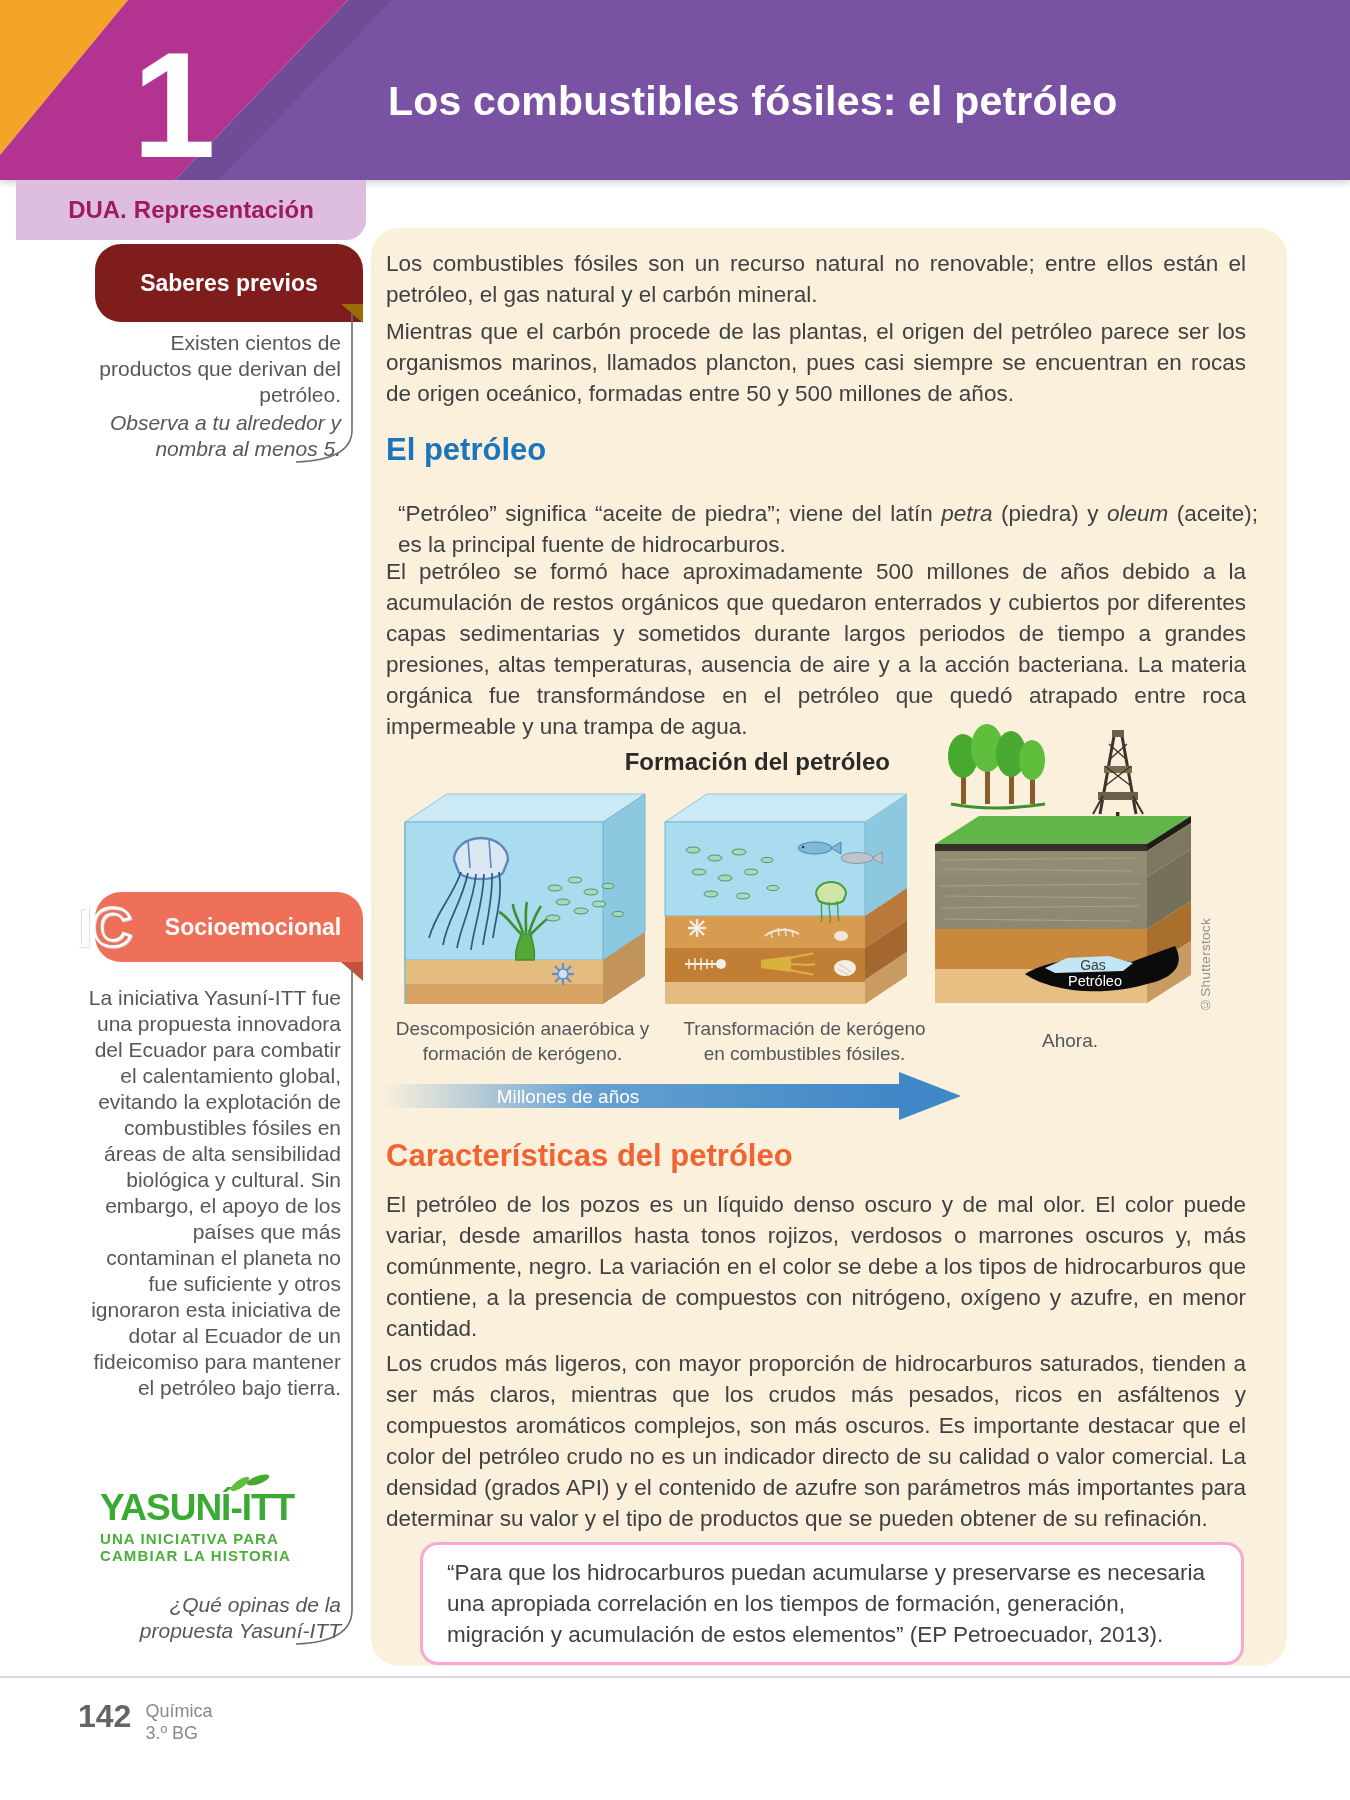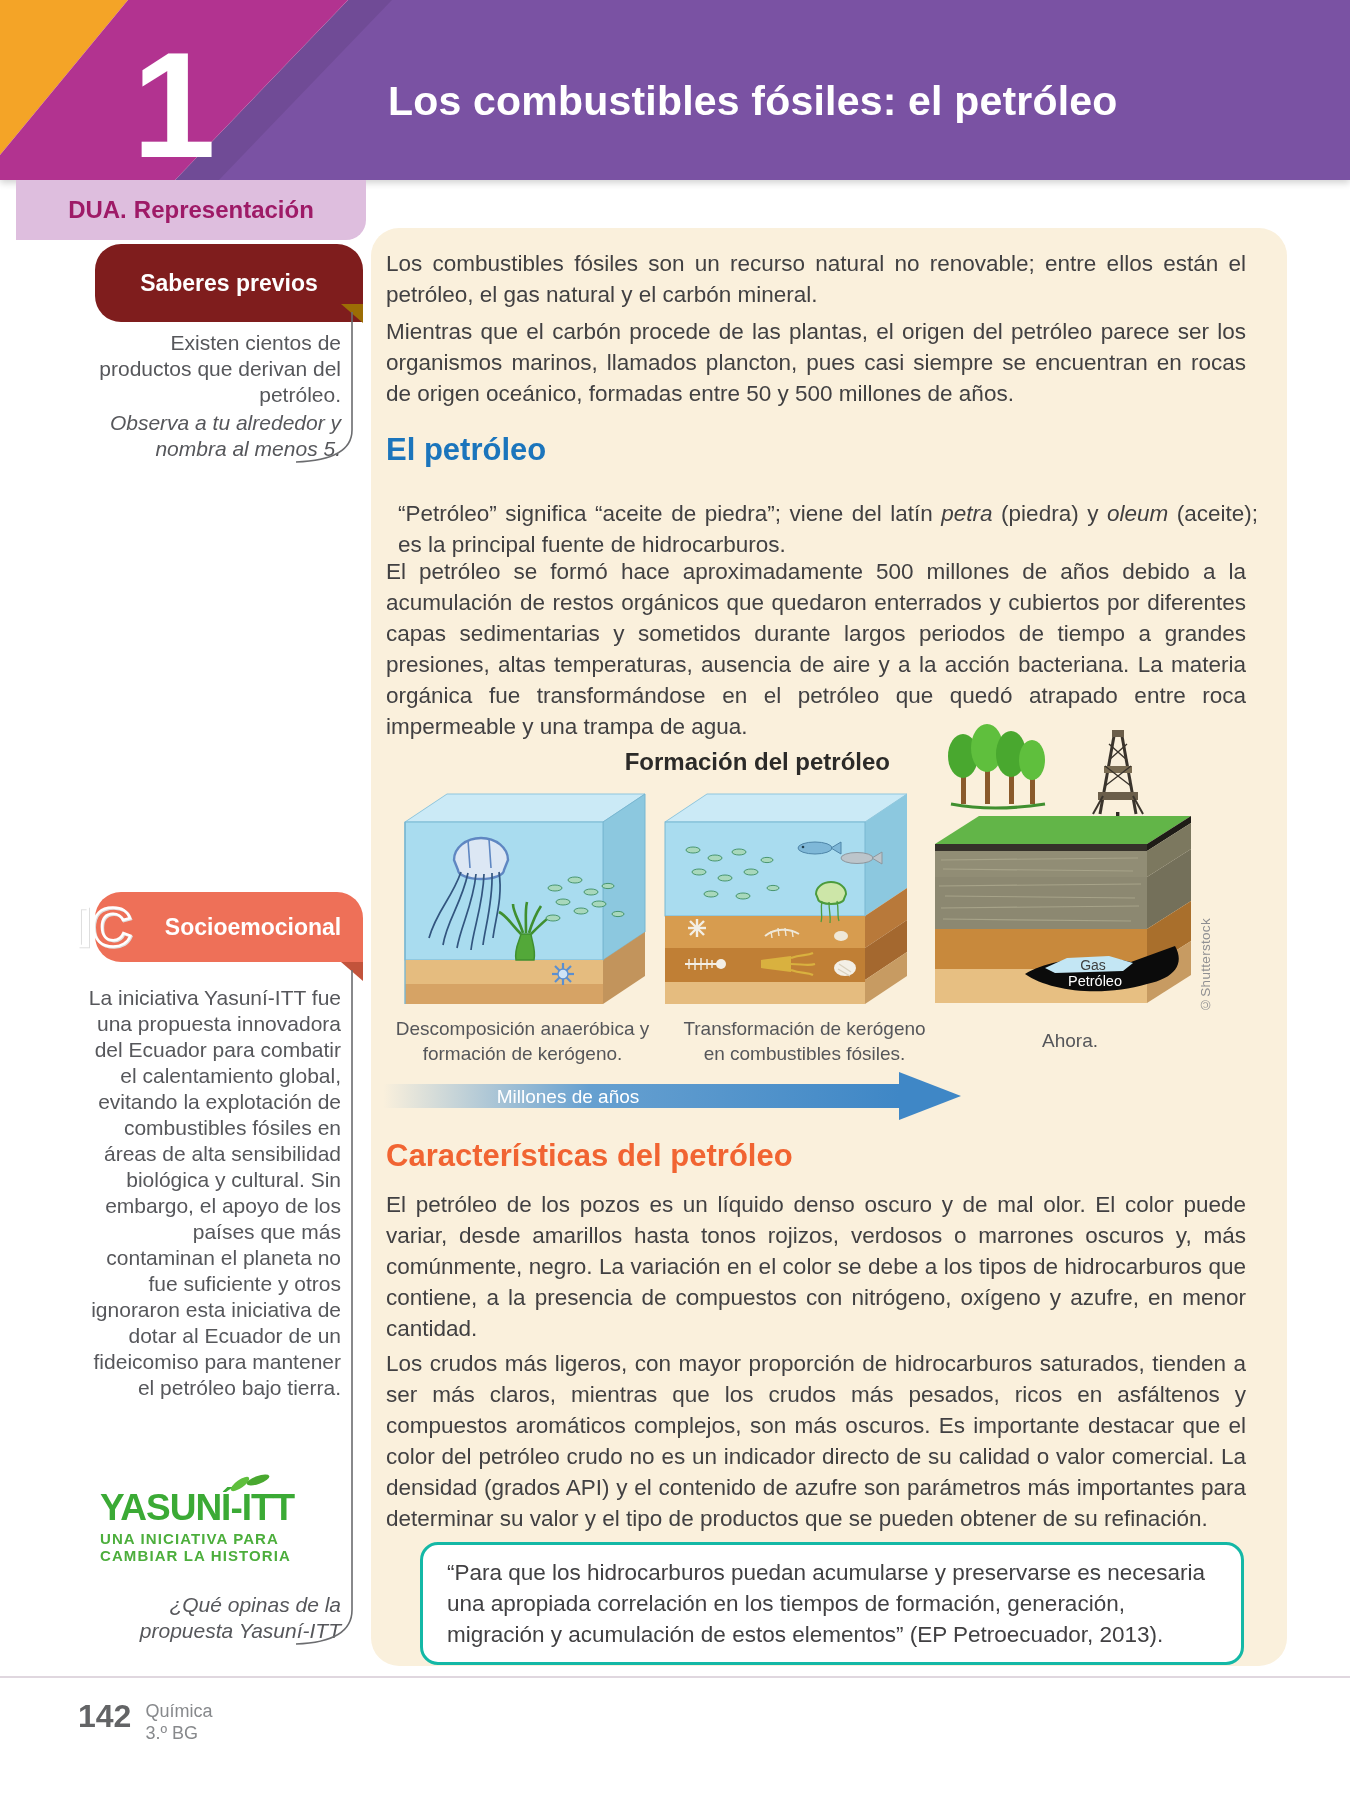--- a/index.html
+++ b/index.html
@@ -30,21 +30,21 @@
   
   #yasuni-logo{position:absolute;left:100px;top:1455px;width:252px;text-align:left;margin-top:33px;}
   #yasuni-name{font-size:37px;font-weight:800;color:#3BAA35;letter-spacing:-1px;line-height:40px;}
   #yasuni-tagline{font-size:15px;font-weight:bold;color:#4CAE3C;letter-spacing:1.1px;margin-top:2px;}
   
   #fig-title{position:absolute;left:470px;top:748px;width:420px;text-align:right;font-size:24px;font-weight:bold;color:#2B2A28;}
   .fig-caption{position:absolute;top:1016px;text-align:center;font-size:19px;line-height:25px;color:#55565A;}
   #fig-credit{position:absolute;left:1198px;top:892px;height:120px;writing-mode:vertical-rl;transform:rotate(180deg);
               font-size:13.5px;color:#8f8f92;letter-spacing:.3px;}
   
-  #quote-box{position:absolute;left:420px;top:1542px;width:824px;box-sizing:border-box;border:3px solid #14b8a6;
+  #quote-box{position:absolute;left:420px;top:1542px;width:824px;box-sizing:border-box;border:3px solid #f9a8d4;
              border-radius:18px;background:#fff;padding:12px 24px;}
   #quote-box p{margin:0;font-size:22.5px;line-height:31px;color:#414042;}
   
   #divider{position:absolute;left:0;top:1676px;width:1350px;height:2px;background:#E0D7DF;}
   #footer{position:absolute;left:78px;top:1698px;display:flex;align-items:flex-start;}
   #page-num{font-size:32px;font-weight:800;color:#636466;line-height:36px;margin-right:14px;}
   #footer .meta{font-size:18px;color:#87898C;line-height:22px;padding-top:2px;}
 </style>
 </head>
 <body>

